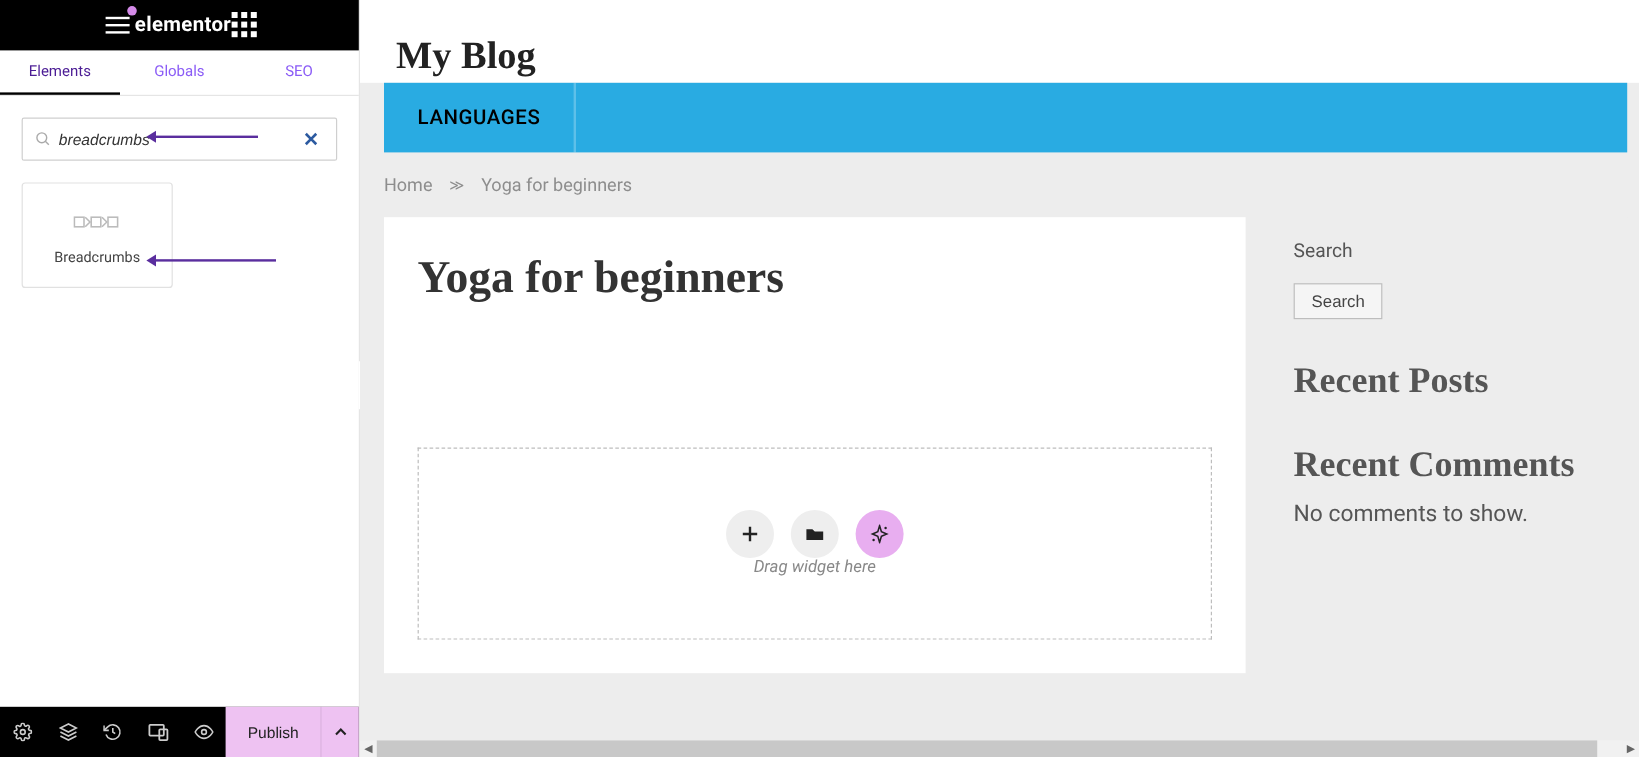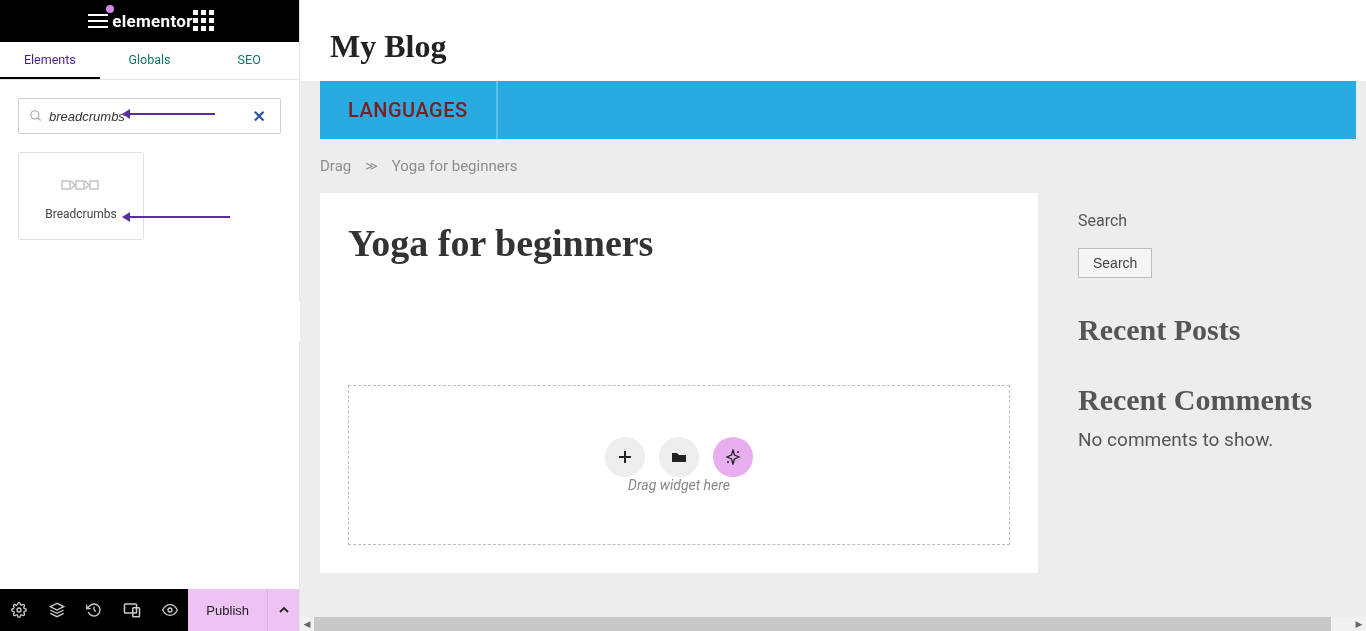--- a/index.html
+++ b/index.html
@@ -13,21 +13,21 @@
     .panel-header { height: 42px; background: #000; display: flex; align-items: center; justify-content: center; padding: 0 10px; }
     .hamburger { width: 28px; height: 28px; display:flex; align-items:center; justify-content:center; position: relative; cursor:pointer; }
     .hamburger-lines { display:flex; flex-direction:column; gap:4px; }
     .hamburger-lines span { display:block; width:20px; height:2px; background:#fff; }
     .hamburger-dot { position:absolute; top:-2px; right:-2px; width:8px; height:8px; border-radius:50%; background:#d48ae8; }
     .brand { color:#fff; font-weight:700; font-size:17px; letter-spacing:0.3px; }
     .apps-grid { width:22px; height:22px; display:grid; grid-template-columns:repeat(3,5px); grid-template-rows:repeat(3,5px); gap:3px; cursor:pointer; }
     .apps-grid span { background:#fff; width:5px; height:5px; }
 
     .panel-tabs { display:flex; height:38px; border-bottom:1px solid #e5e5e5; }
-    .panel-tab { flex:1; display:flex; align-items:center; justify-content:center; font-size:12.5px; color:#0f766e; cursor:pointer; border-bottom:2px solid transparent; }
+    .panel-tab { flex:1; display:flex; align-items:center; justify-content:center; font-size:12.5px; color:#8b5cf6; cursor:pointer; border-bottom:2px solid transparent; }
     .panel-tab.active { color:#4c1d95; border-bottom-color:#000; }
 
     .panel-body { flex:1; padding:18px 18px 0 18px; }
     .search-box { display:flex; align-items:center; height:36px; border:1px solid #cfcfcf; border-radius:2px; padding:0 10px; background:#fff; }
     .search-box svg { flex:none; }
     .search-input { flex:1; border:none; outline:none; font-size:13px; font-style:italic; color:#333; padding:0 6px; background:transparent; }
     .clear-x { color:#2c5aa0; font-size:16px; cursor:pointer; font-weight:bold; padding:0 4px; }
 
     .widget-list { margin-top:18px; }
     .widget-card { width:126px; height:88px; border:1px solid #e1e1e1; border-radius:3px; display:flex; flex-direction:column; align-items:center; justify-content:center; cursor:grab; gap:8px; background:#fff; }
@@ -43,23 +43,23 @@
     .publish-toggle { width:32px; display:flex; align-items:center; justify-content:center; cursor:pointer; border-left:1px solid rgba(0,0,0,0.08);}
 
     
     .arrow { position:absolute; height:2px; background:#5a2e9e; }
     .arrow::before { content:""; position:absolute; left:-8px; top:-4px; border:5px solid transparent; border-right:8px solid #5a2e9e; }
     .arrow1 { top:113px; left:125px; width:90px; }
     .arrow2 { top:216px; left:125px; width:105px; }
 
     
     .canvas { flex:1; background:#ededed; position:relative; overflow:hidden; }
-    .site-title { padding:28px 30px 16px 30px; background:#fff; font-family: Georgia, "Times New Roman", serif; font-size:32px; color:#222; font-weight:600; }
+    .site-title { padding:28px 30px 4px 30px; background:#fff; font-family: Georgia, "Times New Roman", serif; font-size:32px; color:#222; font-weight:600; }
     .menu-bar { background:#29abe2; height:58px; display:flex; align-items:stretch; margin:0 10px 0 20px; }
-    .menu-item { color:#7f1d1d; font-size:20px; font-weight:500; padding:0 28px; display:flex; align-items:center; letter-spacing:0.5px; border-right: 2px solid rgba(255,255,255,0.25); }
+    .menu-item { color:#000000; font-size:17px; font-weight:500; padding:0 28px; display:flex; align-items:center; letter-spacing:0.5px; border-right: 2px solid rgba(255,255,255,0.25); }
 
     .crumbs { padding:18px 0 18px 20px; color:#8d8d8d; font-size:15px; display:flex; align-items:center; gap:14px; }
     .crumbs .sep { font-size:12px; }
 
     .page-row { display:flex; gap:18px; padding:0 10px 0 20px; }
     .page-card { flex:1; background:#fff; padding:28px; }
     .page-heading { font-family: Georgia, "Times New Roman", serif; font-size:38px; color:#333; font-weight:600; }
 
     .dropzone { margin-top:120px; border:1px dashed #bdbdbd; height:160px; display:flex; flex-direction:column; align-items:center; justify-content:center; gap:0; }
     .drop-icons { display:flex; gap:14px; }
@@ -193,21 +193,21 @@
       </div>
     </div>
   </div>
 
   <div class="canvas">
     <div class="site-title">My Blog</div>
     <div class="menu-bar">
       <div class="menu-item">LANGUAGES</div>
     </div>
     <div class="crumbs">
-      <span>Drag</span>
+      <span>Home</span>
       <span class="sep">≫</span>
       <span>Yoga for beginners</span>
     </div>
 
     <div class="page-row">
       <div class="page-card">
         <h1 class="page-heading">Yoga for beginners</h1>
         <div class="dropzone">
           <div class="drop-icons">
             <div class="drop-btn">

